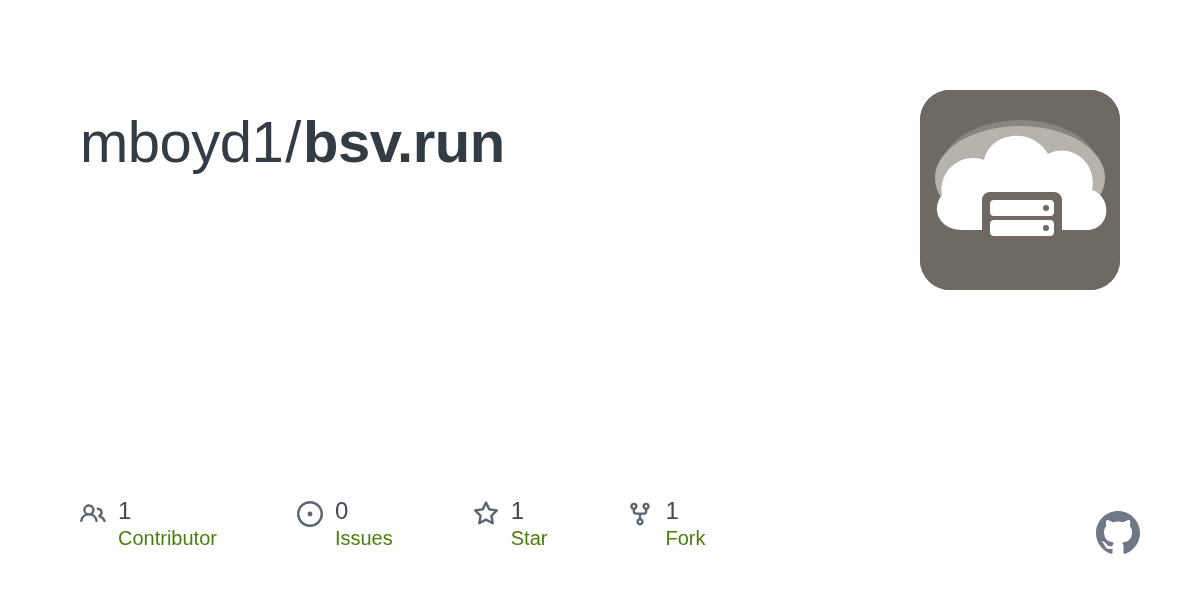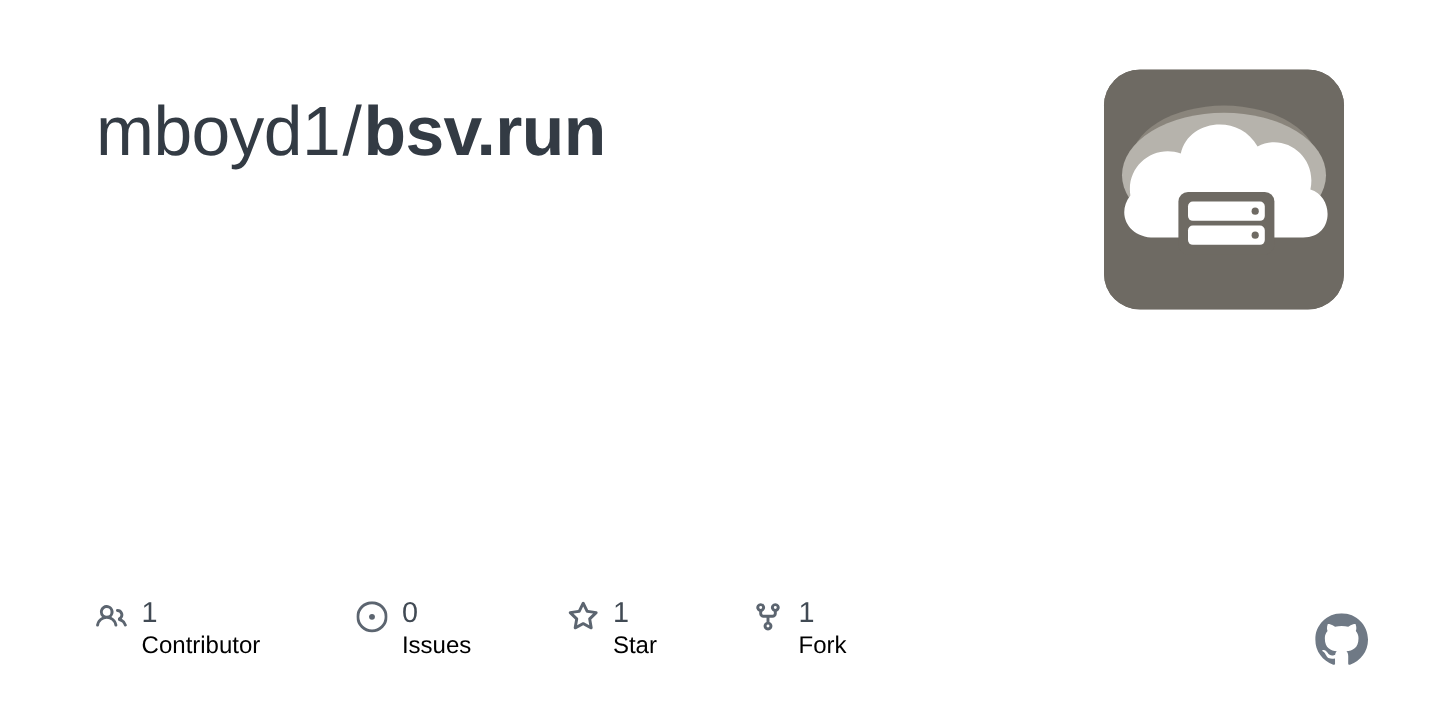--- a/index.html
+++ b/index.html
@@ -13,20 +13,21 @@
   }
   .container {
     padding: 78px 80px 0 80px;
     height: 100%;
     position: relative;
   }
   .title-row {
     display: flex;
     align-items: flex-start;
     justify-content: flex-start;
+    margin-top: 32px;
   }
   .title-block {
     flex: 1;
   }
   .repo-title {
     font-size: 58px;
     font-weight: 400;
     color: #333b44;
     line-height: 1.1;
     letter-spacing: -0.5px;
@@ -74,21 +75,21 @@
   .stat-icon svg { width: 100%; height: 100%; fill: #5c6570; }
   .stat-text { display: flex; flex-direction: column; }
   .stat-count {
     font-size: 24px;
     color: #414a54;
     line-height: 1;
     margin-bottom: 4px;
   }
   .stat-label {
     font-size: 20px;
-    color: #000000;
+    color: #4d7c0f;
   }
   .gh-mark {
     position: absolute;
     right: 60px;
     bottom: 45px;
     width: 44px;
     height: 44px;
   }
   .gh-mark svg { width: 100%; height: 100%; fill: #6f7985; }
 </style>

